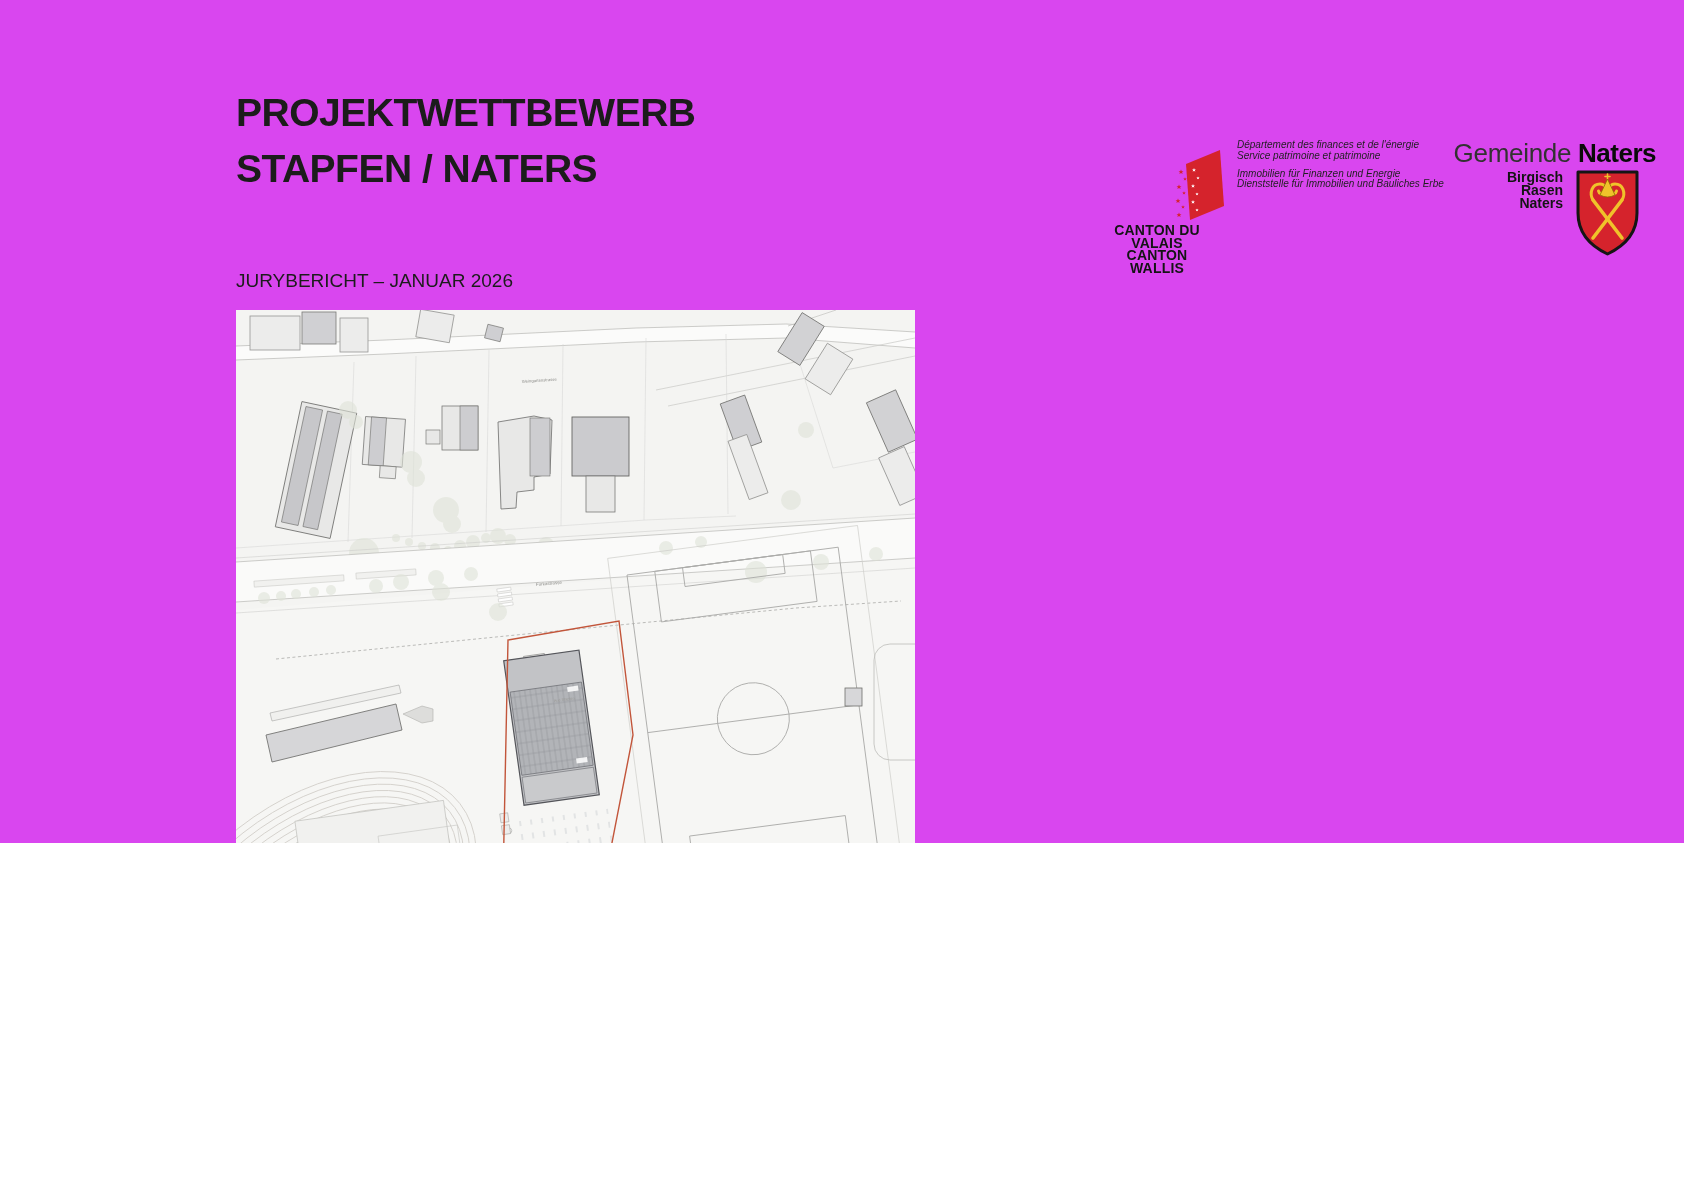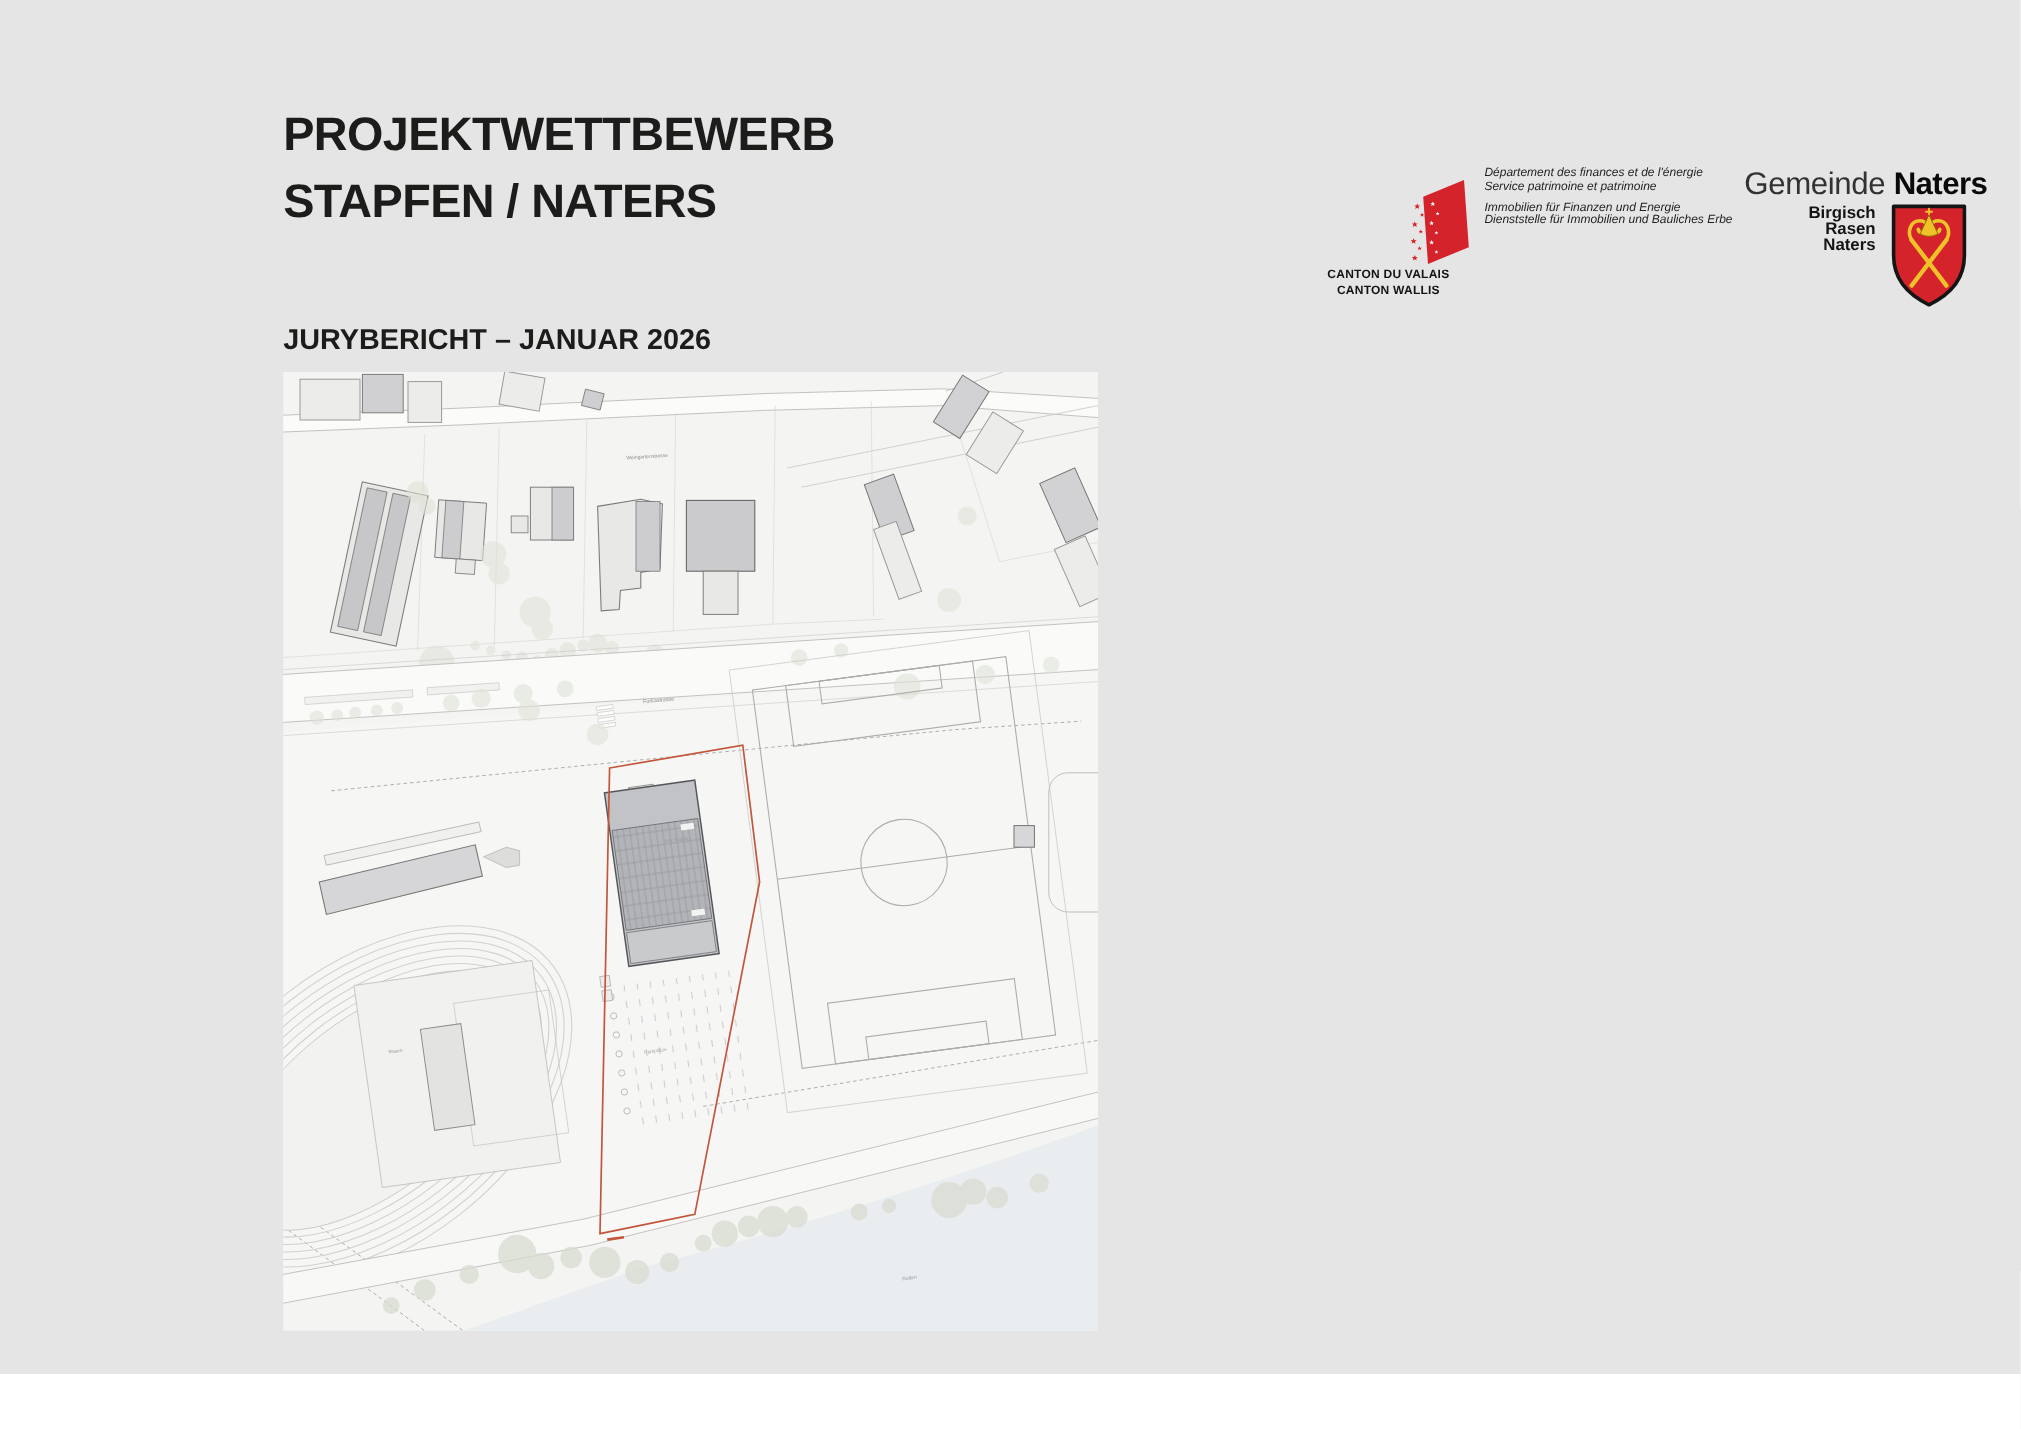--- a/index.html
+++ b/index.html
@@ -1,28 +1,28 @@
 <!DOCTYPE html>
 <html><head>
 <meta charset="utf-8">
 <style>
   html,body { margin:0; padding:0; background:#ffffff; }
-  .page { position:relative; width:1684px; height:1145px; background:#e5e5e5;
+  .page { position:relative; width:1684px; height:843px; background:#d946ef;
           font-family:"Liberation Sans", sans-serif; overflow:hidden; }
 
   
   .title { position:absolute; left:236px; top:85px; font-size:39px; font-weight:700;
            line-height:56px; letter-spacing:-0.5px; color:#1c1c1b; white-space:nowrap; }
-  .subtitle { position:absolute; left:236px; top:270px; font-size:24px; font-weight:700;
+  .subtitle { position:absolute; left:236px; top:270px; font-size:19px; font-weight:400;
               color:#1c1c1b; white-space:nowrap; }
 
   
   .flag-svg { position:absolute; left:1170px; top:142px; }
   .valais-caption { position:absolute; left:1098px; top:224px; width:118px; text-align:center;
-                    font-size:10px; font-weight:700; line-height:12.5px; color:#141414;
+                    font-size:14px; font-weight:700; line-height:12.5px; color:#141414;
                     letter-spacing:0.2px; }
   .dept { position:absolute; left:1237px; top:140px; font-size:10px; line-height:10.8px;
           color:#1f1f1f;font-style:italic; }
   .dept .gap { height:7px; }
 
   
   .naters-name { position:absolute; right:28px; top:138px; font-size:26px; color:#323231;
                  white-space:nowrap; letter-spacing:-0.3px; }
   .naters-name b { font-weight:800; color:#0a0a0a; letter-spacing:-0.5px; }
   .naters-villages { position:absolute; right:121px; top:171px; text-align:right;

